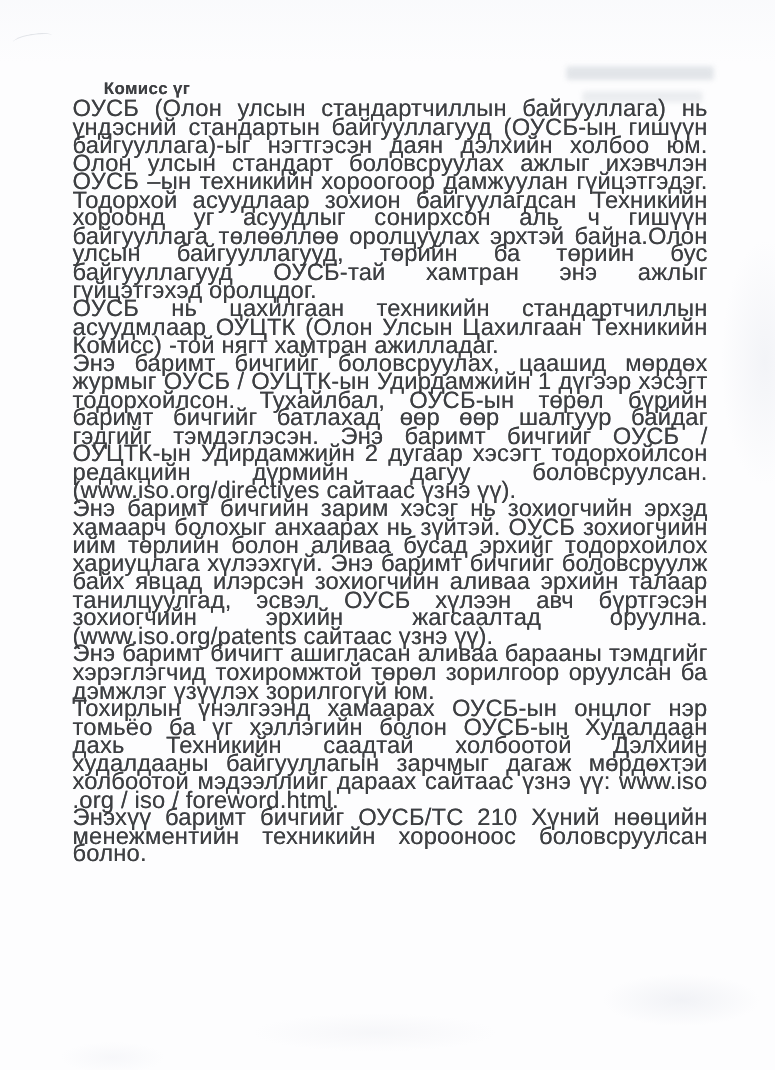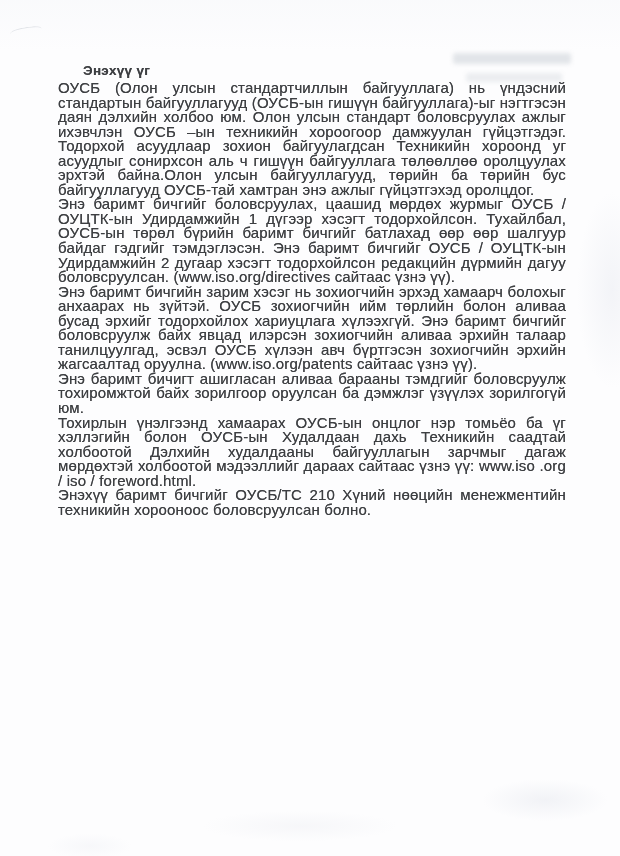--- a/index.html
+++ b/index.html
@@ -59,42 +59,43 @@
     font-size: 13.5px;
     font-weight: bold;
     letter-spacing: 0.3px;
     margin: 0 0 3px 25px;
     color: var(--ink);
     text-shadow: 0 0 0.4px rgba(61,63,66,0.8);
   }
   .body-text p {
     margin: 0;
     text-align: justify;
-    font-size: 15px;
+    font-size: 19px;
     line-height: 14.55px;
     letter-spacing: 0.15px;
     color: var(--ink);
     text-shadow: 0 0 0.4px rgba(61,63,66,0.8);
   }
   .body-text .u {
     text-underline-offset: 1.5px;
   }
 </style>
 </head>
 <body>
 
 <div class="page">
   <div class="squiggle"></div>
   <div class="ghost ghost-1"></div>
   <div class="ghost ghost-2"></div>
 
   <div class="content">
-    <h1 class="heading">Энэхүү үг</h1>
+    <h1 class="heading">Комисс үг</h1>
     <div class="body-text">
         <p><span>ОУСБ (Олон улсын стандартчиллын байгууллага) нь үндэсний стандартын байгууллагууд (ОУСБ-ын гишүүн байгууллага)-ыг нэгтгэсэн даян дэлхийн холбоо юм. Олон улсын стандарт боловсруулах ажлыг ихэвчлэн ОУСБ –ын техникийн хороогоор дамжуулан гүйцэтгэдэг. Тодорхой асуудлаар зохион байгуулагдсан Техникийн хороонд уг асуудлыг сонирхсон аль ч гишүүн байгууллага төлөөллөө оролцуулах эрхтэй байна.Олон улсын байгууллагууд, төрийн ба төрийн бус байгууллагууд ОУСБ-тай хамтран энэ ажлыг гүйцэтгэхэд оролцдог.</span></p>
+        <p><span>ОУСБ нь цахилгаан техникийн стандартчиллын асуудмлаар ОУЦТК (Олон Улсын Цахилгаан Техникийн Комисс) -той нягт хамтран ажилладаг.</span></p>
         <p><span>Энэ баримт бичгийг боловсруулах, цаашид мөрдөх журмыг ОУСБ / ОУЦТК-ын Удирдамжийн 1 дүгээр хэсэгт тодорхойлсон. Тухайлбал, ОУСБ-ын төрөл бүрийн баримт бичгийг батлахад өөр өөр шалгуур байдаг гэдгийг тэмдэглэсэн. Энэ баримт бичгийг ОУСБ / ОУЦТК-ын Удирдамжийн 2 дугаар хэсэгт тодорхойлсон редакцийн дүрмийн дагуу боловсруулсан. (</span><span class="u">www.iso.org/directives</span><span> сайтаас үзнэ үү).</span></p>
         <p><span>Энэ баримт бичгийн зарим хэсэг нь зохиогчийн эрхэд хамаарч болохыг анхаарах нь зүйтэй. ОУСБ зохиогчийн ийм төрлийн болон аливаа бусад эрхийг тодорхойлох хариуцлага хүлээхгүй. Энэ баримт бичгийг боловсруулж байх явцад илэрсэн зохиогчийн аливаа эрхийн талаар танилцуулгад, эсвэл ОУСБ хүлээн авч бүртгэсэн зохиогчийн эрхийн жагсаалтад оруулна. (</span><span class="u">www.iso.org/patents</span><span> сайтаас үзнэ үү).</span></p>
-        <p><span>Энэ баримт бичигт ашигласан аливаа барааны тэмдгийг боловсруулж тохиромжтой байх зорилгоор оруулсан ба дэмжлэг үзүүлэх зорилгогүй юм.</span></p>
+        <p><span>Энэ баримт бичигт ашигласан аливаа барааны тэмдгийг хэрэглэгчид тохиромжтой төрөл зорилгоор оруулсан ба дэмжлэг үзүүлэх зорилгогүй юм.</span></p>
         <p><span>Тохирлын үнэлгээнд хамаарах ОУСБ-ын онцлог нэр томьёо ба үг хэллэгийн болон ОУСБ-ын Худалдаан дахь Техникийн саадтай холбоотой Дэлхийн худалдааны байгууллагын зарчмыг дагаж мөрдөхтэй холбоотой мэдээллийг дараах сайтаас үзнэ үү: </span><span class="u">www.iso</span><span> .org / iso / foreword.html.</span></p>
         <p><span>Энэхүү баримт бичгийг ОУСБ/ТС 210  Хүний нөөцийн менежментийн техникийн хорооноос боловсруулсан болно.</span></p>
       </div>
   </div>
 </div>
 
 </body></html>

